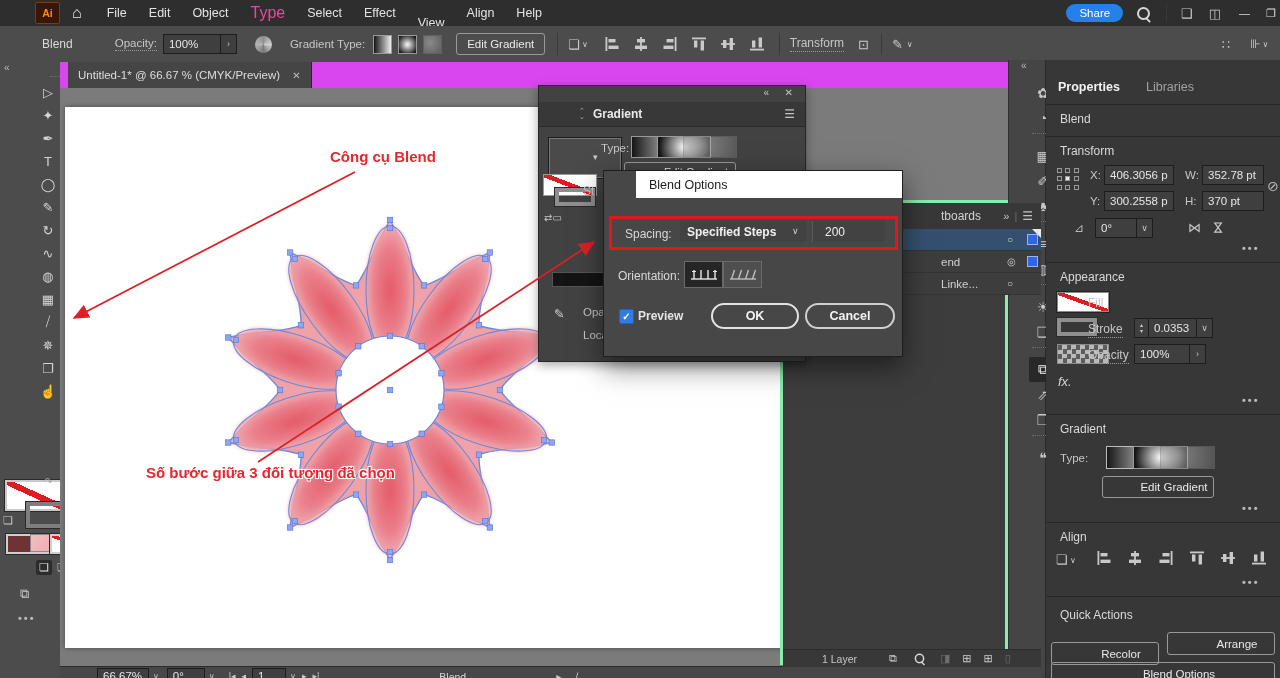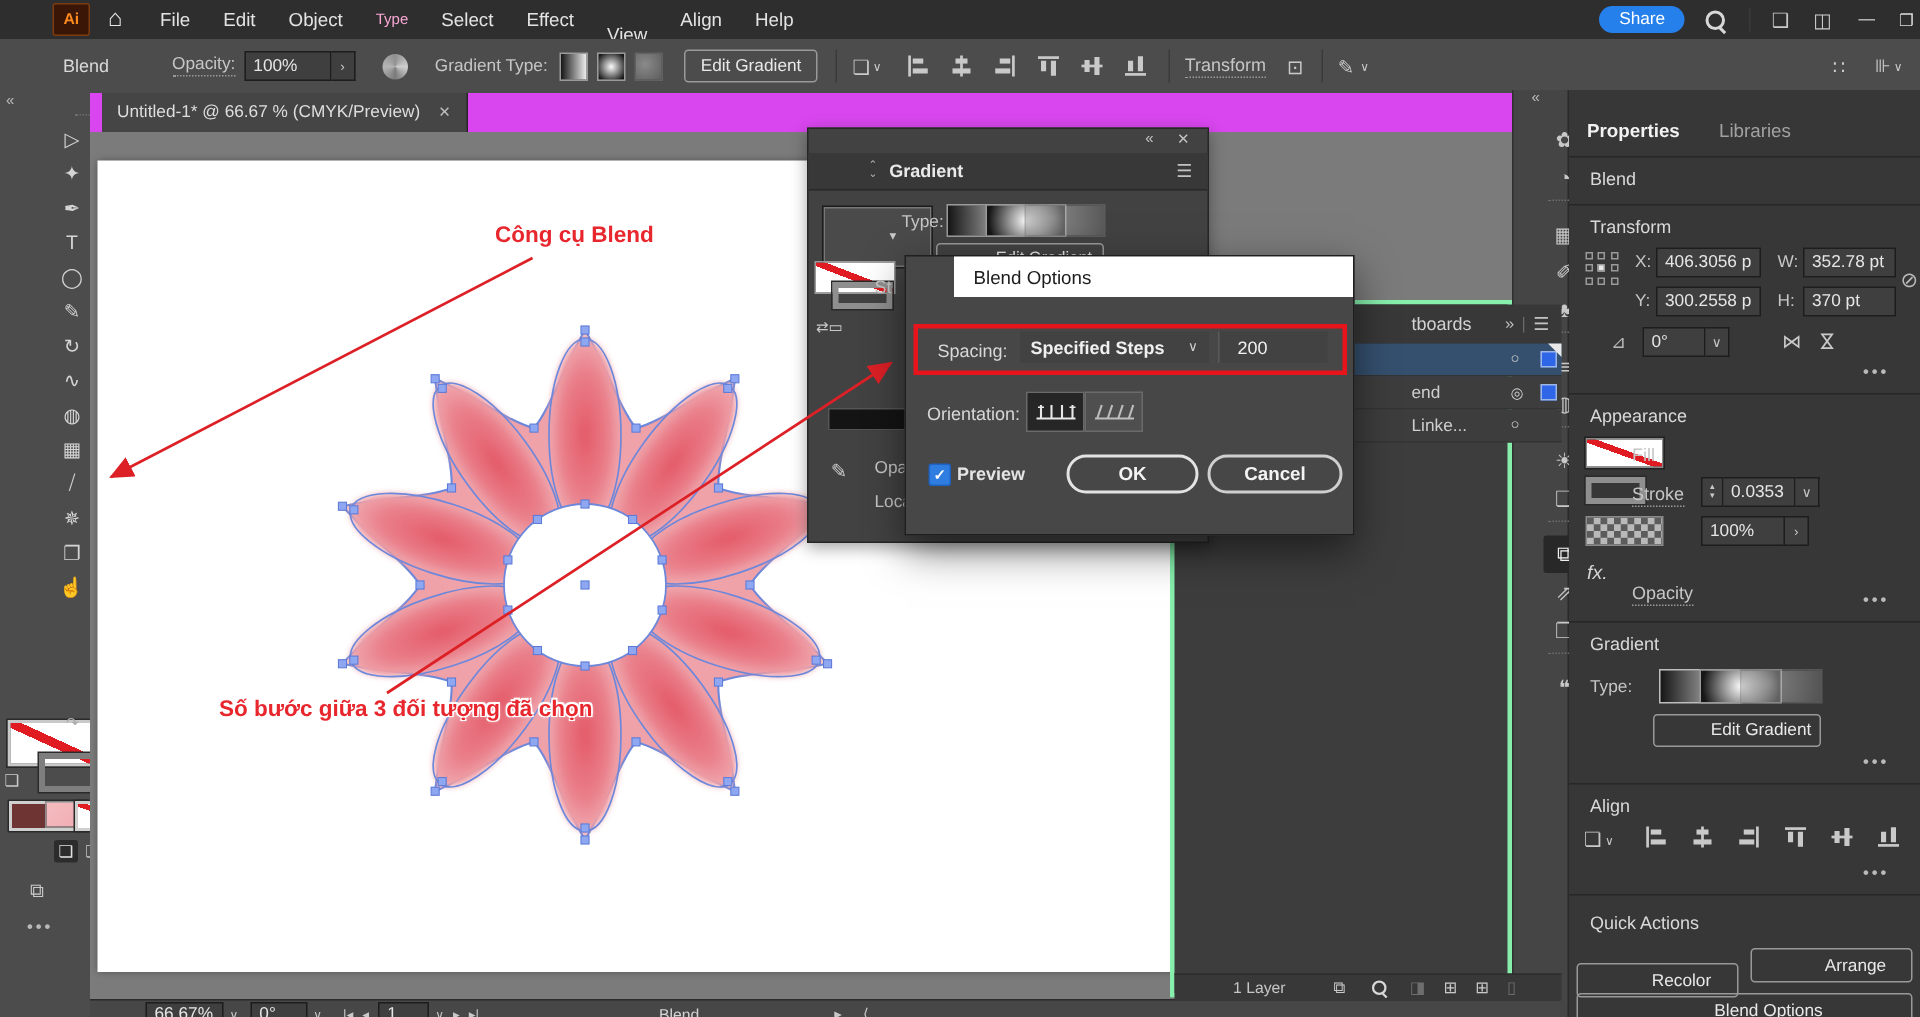--- a/index.html
+++ b/index.html
@@ -58,21 +58,21 @@
 
   <div class="abs row" style="left:0;top:0;width:1280px;height:26px;background:#2e2e2e;border-bottom:1px solid #222;">
     <div style="width:23px;height:20px;margin-left:3px;background:#3a1606;border:1px solid #7c3c10;border-radius:2px;
                 color:#ff8a1d;font-size:10.5px;font-weight:bold;display:flex;align-items:center;justify-content:center;">Ai</div>
     <span style="color:#e8e8e8;font-size:16px;margin:0 14px 0 12px;">⌂</span>
     <div class="row" style="gap:0;">
 
     <span class="lbl" style="font-size:12.5px;color:#e3e3e3;padding:0 11px;">File</span>
         <span class="lbl" style="font-size:12.5px;color:#e3e3e3;padding:0 11px;">Edit</span>
         <span class="lbl" style="font-size:12.5px;color:#e3e3e3;padding:0 11px;">Object</span>
-        <span class="lbl" style="font-size:10px;color:#f9a8d4;padding:0 11px;">Type</span>
+        <span class="lbl" style="font-size:16px;color:#ec4899;padding:0 11px;">Type</span>
         <span class="lbl" style="font-size:12.5px;color:#e3e3e3;padding:0 11px;">Select</span>
         <span class="lbl" style="font-size:12.5px;color:#e3e3e3;padding:0 11px;">Effect</span>
         <span class="lbl" style="font-size:12.5px;color:#e3e3e3;padding:0 11px;margin-top:20px;">View</span>
         <span class="lbl" style="font-size:12.5px;color:#e3e3e3;padding:0 11px;">Align</span>
         <span class="lbl" style="font-size:12.5px;color:#e3e3e3;padding:0 11px;">Help</span>
       </div>
     <div style="flex:1"></div>
     <div style="background:#2680eb;color:#fff;font-size:11.5px;border-radius:10px;padding:3px 13px;margin-right:14px;">Share</div>
     <span class="mag" style="margin-right:16px;"></span>
     <div class="vline" style="height:16px;margin-right:14px;"></div>
@@ -485,21 +485,21 @@
     <span class="lbl" style="position:absolute;left:42px;top:236px;font-size:12px;">Fill</span>
     <div class="abs ring-sw" style="left:11px;top:258px;width:18px;height:18px;"></div>
     <span class="lbl dot-u" style="position:absolute;left:42px;top:262px;font-size:12px;">Stroke</span>
     <div class="stepper" style="position:absolute;left:88px;top:258px;">
         <span>▴</span>
         <span>▾</span>
       </div>
     <div class="fld" style="position:absolute;left:103px;top:258px;width:48px;border-left:none;">0.0353</div>
     <div class="chevcell" style="position:absolute;left:151px;top:258px;">∨</div>
     <div class="abs checker" style="left:11px;top:284px;width:18px;height:18px;border:1px solid #8a8a8a;"></div>
-    <span class="lbl dot-u" style="position:absolute;left:42px;top:288px;font-size:12px;margin-top:40px;">Opacity</span>
+    <span class="lbl dot-u" style="position:absolute;left:42px;top:288px;font-size:12px;">Opacity</span>
     <div class="fld" style="position:absolute;left:88px;top:284px;width:56px;">100%</div>
     <div class="chevcell" style="position:absolute;left:144px;top:284px;">›</div>
     <span style="position:absolute;left:12px;top:314px;color:#d4d4d4;font-size:13px;font-style:italic;">fx.</span>
     <span class="more" style="position:absolute;left:196px;top:334px;">•••</span>
     <div class="sep-h" style="top:354px;"></div>
 
     <span class="sec" style="position:absolute;left:14px;top:362px;">Gradient</span>
     <span class="lbl" style="position:absolute;left:14px;top:392px;">Type:</span>
     <div class="abs grad-lin" style="left:60px;top:386px;width:21px;height:21px;border:1px solid #bdbdbd;"></div>
     <div class="abs grad-rad" style="left:87px;top:386px;width:21px;height:21px;border:1px solid #9a9a9a;"></div>

